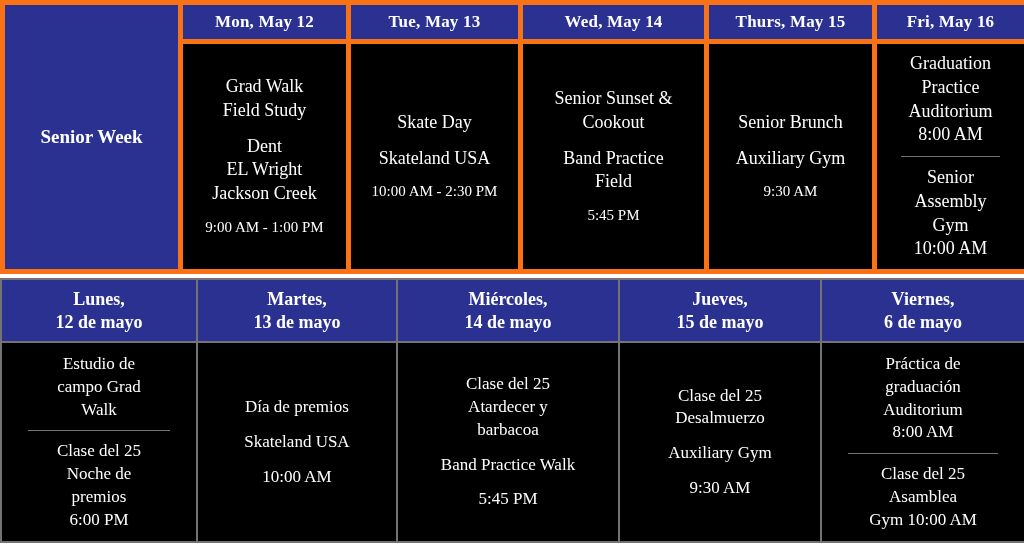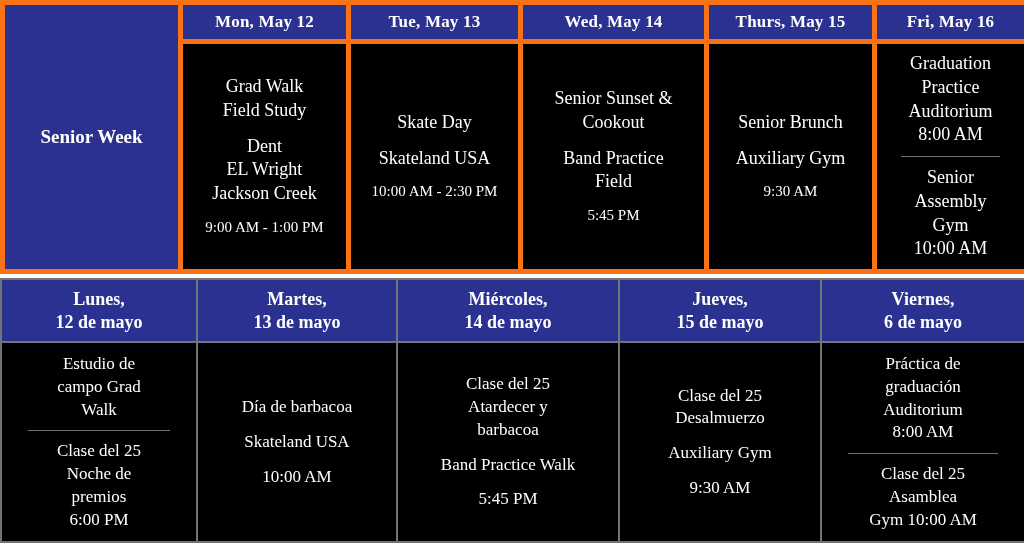--- a/index.html
+++ b/index.html
@@ -214,21 +214,21 @@
         <span class="sm">campo Grad</span>
         <span class="sm">Walk</span>
         <span class="divider"></span>
         <span class="sm">Clase del 25</span>
         <span class="sm">Noche de</span>
         <span class="sm">premios</span>
         <span class="sm">6:00 PM</span>
       </td>
 
       <td class="orange es-cell">
-        <span class="sm">Día de barbacoa</span>
+        <span class="sm">Día de premios</span>
         <span class="gap"></span>
         <span class="sm">Skateland USA</span>
         <span class="gap"></span>
         <span class="sm">10:00 AM</span>
       </td>
 
       <td class="orange es-cell">
         <span class="sm">Clase del 25</span>
         <span class="sm">Atardecer y</span>
         <span class="sm">barbacoa</span>

